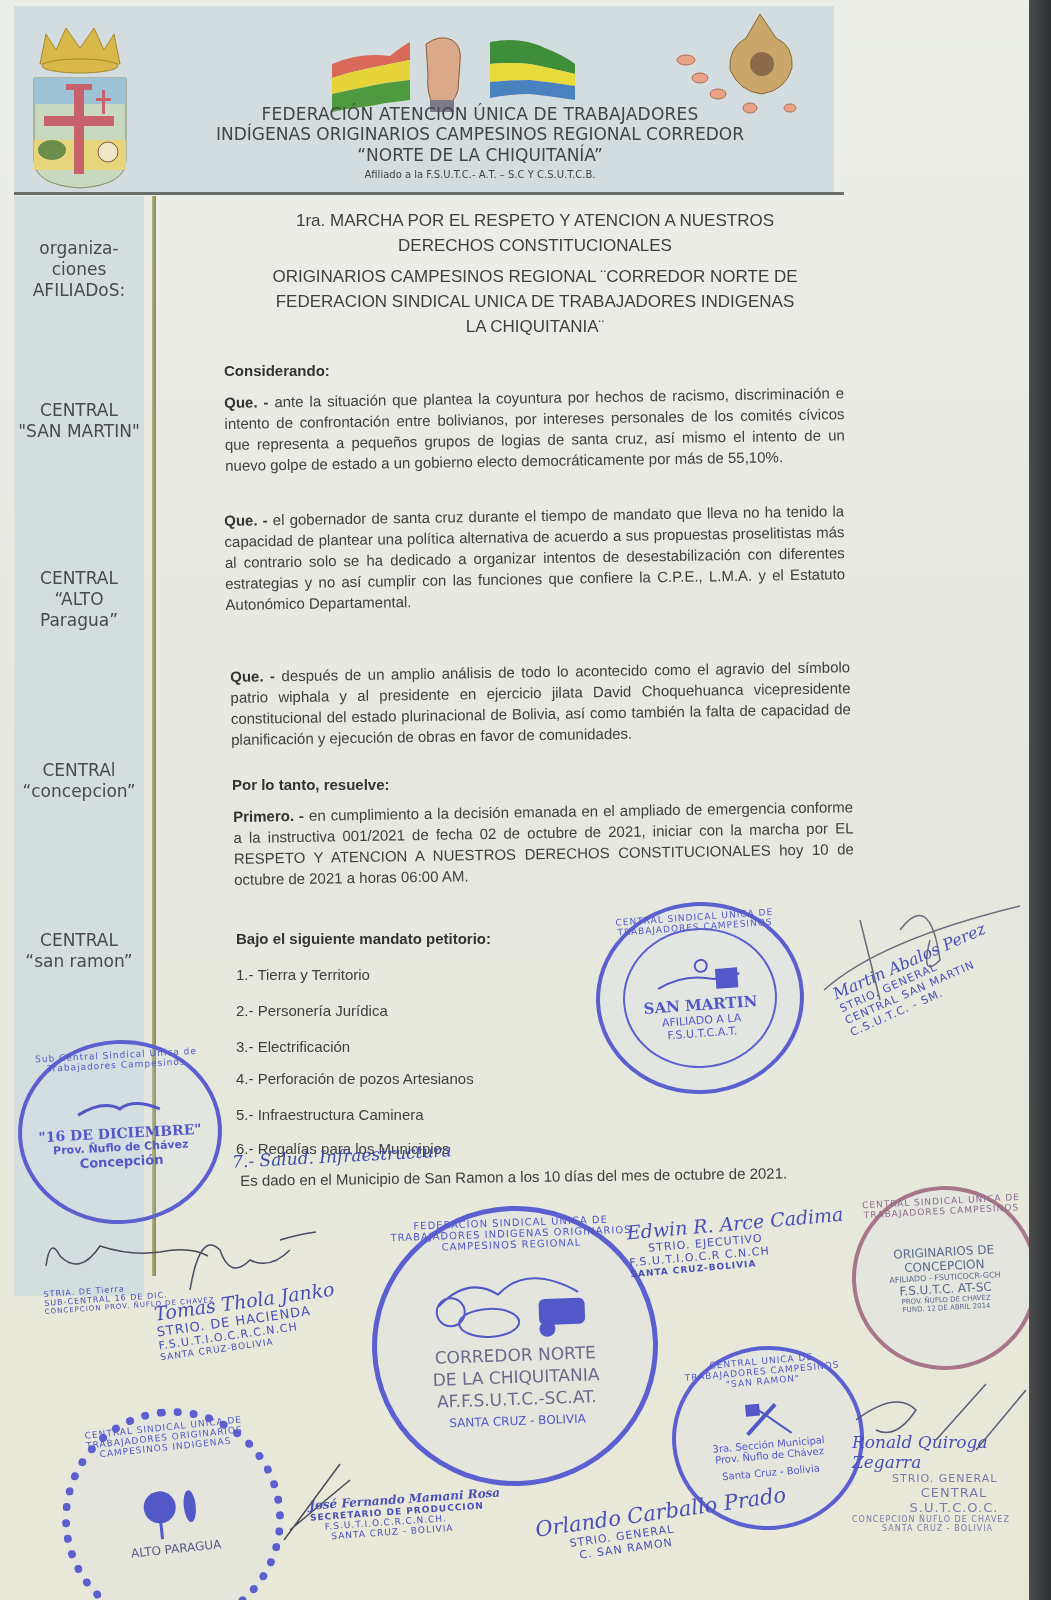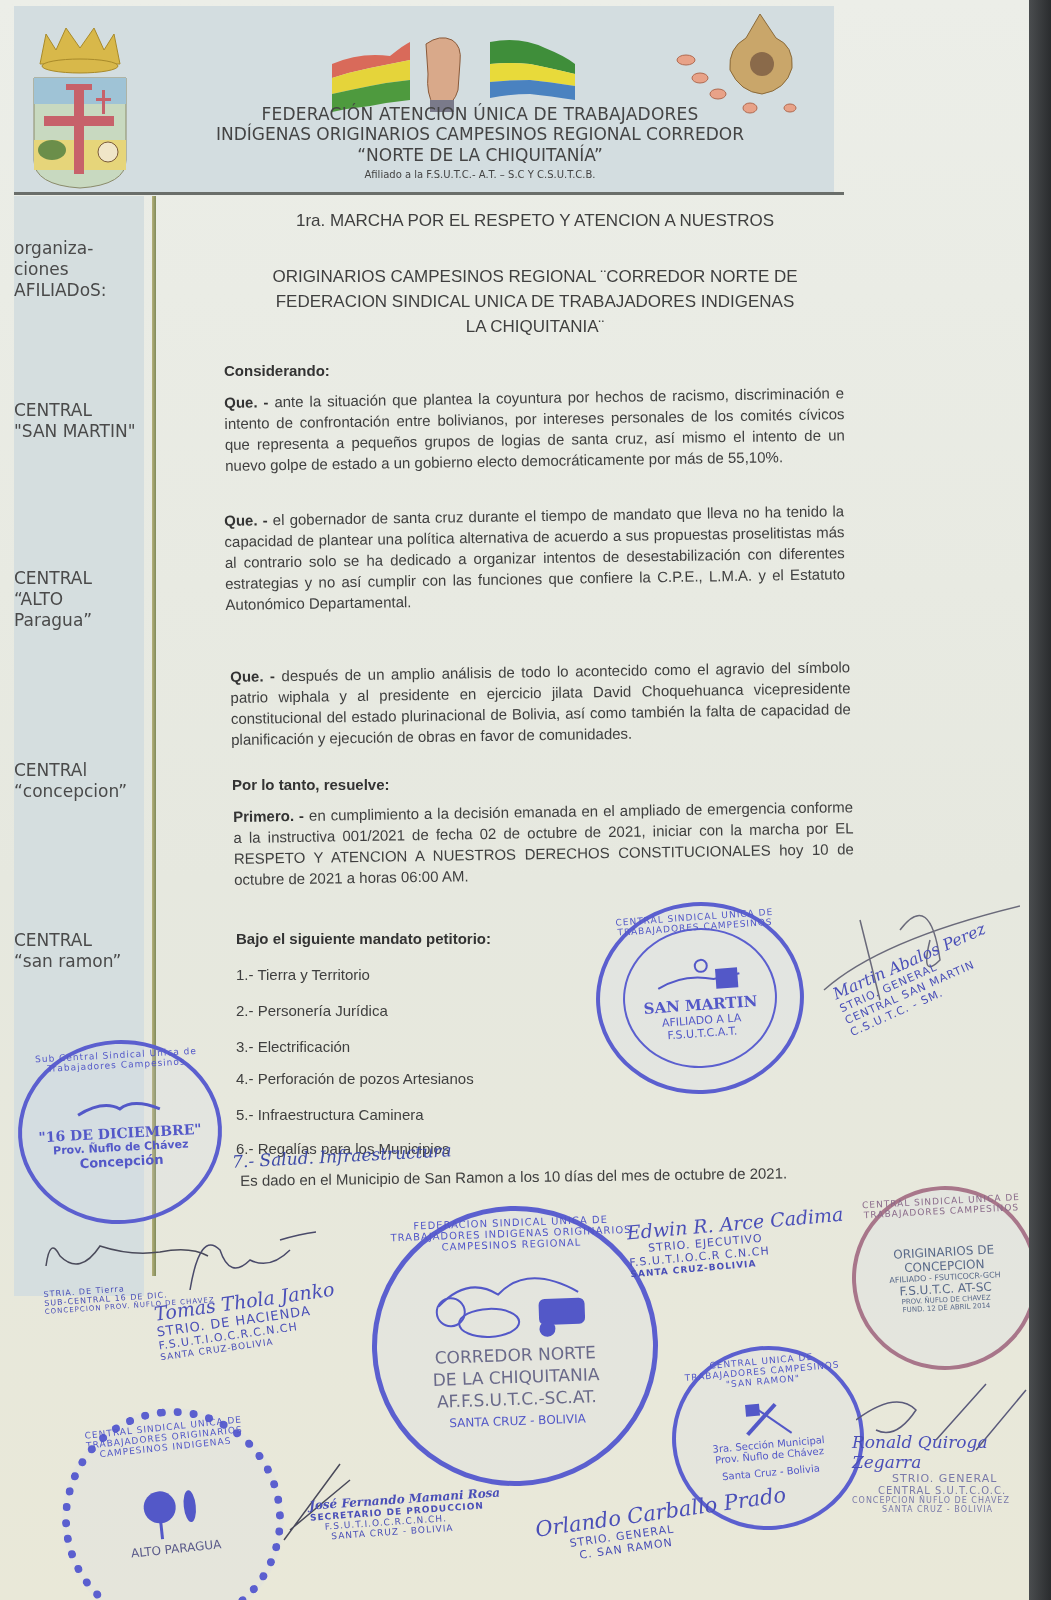--- a/index.html
+++ b/index.html
@@ -17,21 +17,21 @@
     background:linear-gradient(90deg,#b5b07a,#7f8a5a);}
   .crest{position:absolute;left:26px;top:20px;width:108px;height:170px;}
   .flags{position:absolute;left:330px;top:34px;width:250px;height:80px;}
   .sun-emblem{position:absolute;left:670px;top:8px;width:130px;height:110px;}
   .hdr-text{position:absolute;left:150px;width:660px;text-align:center;
     font-family:"DejaVu Sans",sans-serif;color:#444;}
   .hdr-1{top:104px;font-size:17px;letter-spacing:0.2px;}
   .hdr-2{top:124px;font-size:17px;}
   .hdr-3{top:145px;font-size:17px;}
   .hdr-4{top:169px;font-size:10px;}
-  .side-label{position:absolute;left:14px;width:130px;text-align:left;
+  .side-label{position:absolute;left:14px;width:130px;text-align:center;
     font-family:"DejaVu Sans",sans-serif;font-size:17px;color:#4a4a4a;line-height:21px;}
   .doc-title{position:absolute;left:225px;width:620px;text-align:center;
     font-size:17px;line-height:25px;color:#3f3f3f;}
   .para{position:absolute;left:224px;width:620px;font-size:15px;line-height:21px;
     text-align:justify;color:#3f3f3f;transform:rotate(-0.9deg);transform-origin:left top;}
   .para b{color:#333;}
   .heading{position:absolute;font-size:15px;font-weight:bold;color:#333;}
   .petition{position:absolute;left:236px;font-size:15px;color:#3f3f3f;}
   .handwritten{position:absolute;left:232px;top:1146px;font-family:"DejaVu Serif",serif;
     font-style:italic;font-size:17px;color:#3d4aa8;transform:rotate(-3deg);}
@@ -128,20 +128,21 @@
     <div>CENTRAl</div>
     <div>“concepcion”</div>
   </div>
   <div class="side-label" style="top:930px;">
     <div>CENTRAL</div>
     <div>“san ramon”</div>
   </div>
 
   <div class="doc-title" style="top:208px;">
     <div>1ra. MARCHA POR EL RESPETO Y ATENCION A NUESTROS</div>
+    <div>DERECHOS CONSTITUCIONALES</div>
   </div>
   <div class="doc-title" style="top:264px;">
     <div>ORIGINARIOS CAMPESINOS REGIONAL ¨CORREDOR NORTE DE</div>
     <div>FEDERACION SINDICAL UNICA DE TRABAJADORES INDIGENAS</div>
     <div>LA CHIQUITANIA¨</div>
   </div>
 
   <div class="heading" style="left:224px;top:362px;">Considerando:</div>
 
   <div class="para" style="top:392px;">
@@ -278,21 +279,21 @@
     <span class="role">F.S.U.T.I.O.C.R C.N.CH</span>
     <span class="role" style="font-size:9px;font-weight:bold;">SANTA CRUZ-BOLIVIA</span>
   </div>
 
   <svg class="scribble" style="left:856px;top:1380px;" width="180" height="80">
     <path d="M0 40 Q40 10 60 30 Q40 60 20 50 M80 60 L130 4 M120 70 L170 10" stroke="#5a5a7a" fill="none" stroke-width="1.5"></path>
   </svg>
   <div class="sig" style="left:852px;top:1432px;">
     <span class="name" style="font-size:17px;">Ronald Quiroga Zegarra</span>
     <span class="role" style="padding-left:40px;color:#7a7aaa;">STRIO. GENERAL</span>
-    <span class="role" style="padding-left:26px;font-size:10px;color:#7a7aaa;">CENTRAL S.U.T.C.O.C.</span>
+    <span class="role" style="padding-left:26px;font-size:13px;color:#7a7aaa;text-align:center;">CENTRAL S.U.T.C.O.C.</span>
     <span class="role" style="font-size:8px;color:#7a7aaa;">CONCEPCION ÑUFLO DE CHAVEZ</span>
     <span class="role" style="padding-left:30px;font-size:8px;color:#7a7aaa;">SANTA CRUZ - BOLIVIA</span>
   </div>
 
   <svg class="scribble" style="left:280px;top:1460px;" width="80" height="90">
     <path d="M4 80 L60 4 M10 70 L70 20" stroke="#4a4a5a" fill="none" stroke-width="1.5"></path>
   </svg>
   <div class="sig" style="left:310px;top:1492px;transform:rotate(-4deg);">
     <span class="name" style="font-size:12px;font-weight:bold;">José Fernando Mamani Rosa</span>
     <span class="role" style="font-size:9px;font-weight:bold;">SECRETARIO DE PRODUCCION</span>

